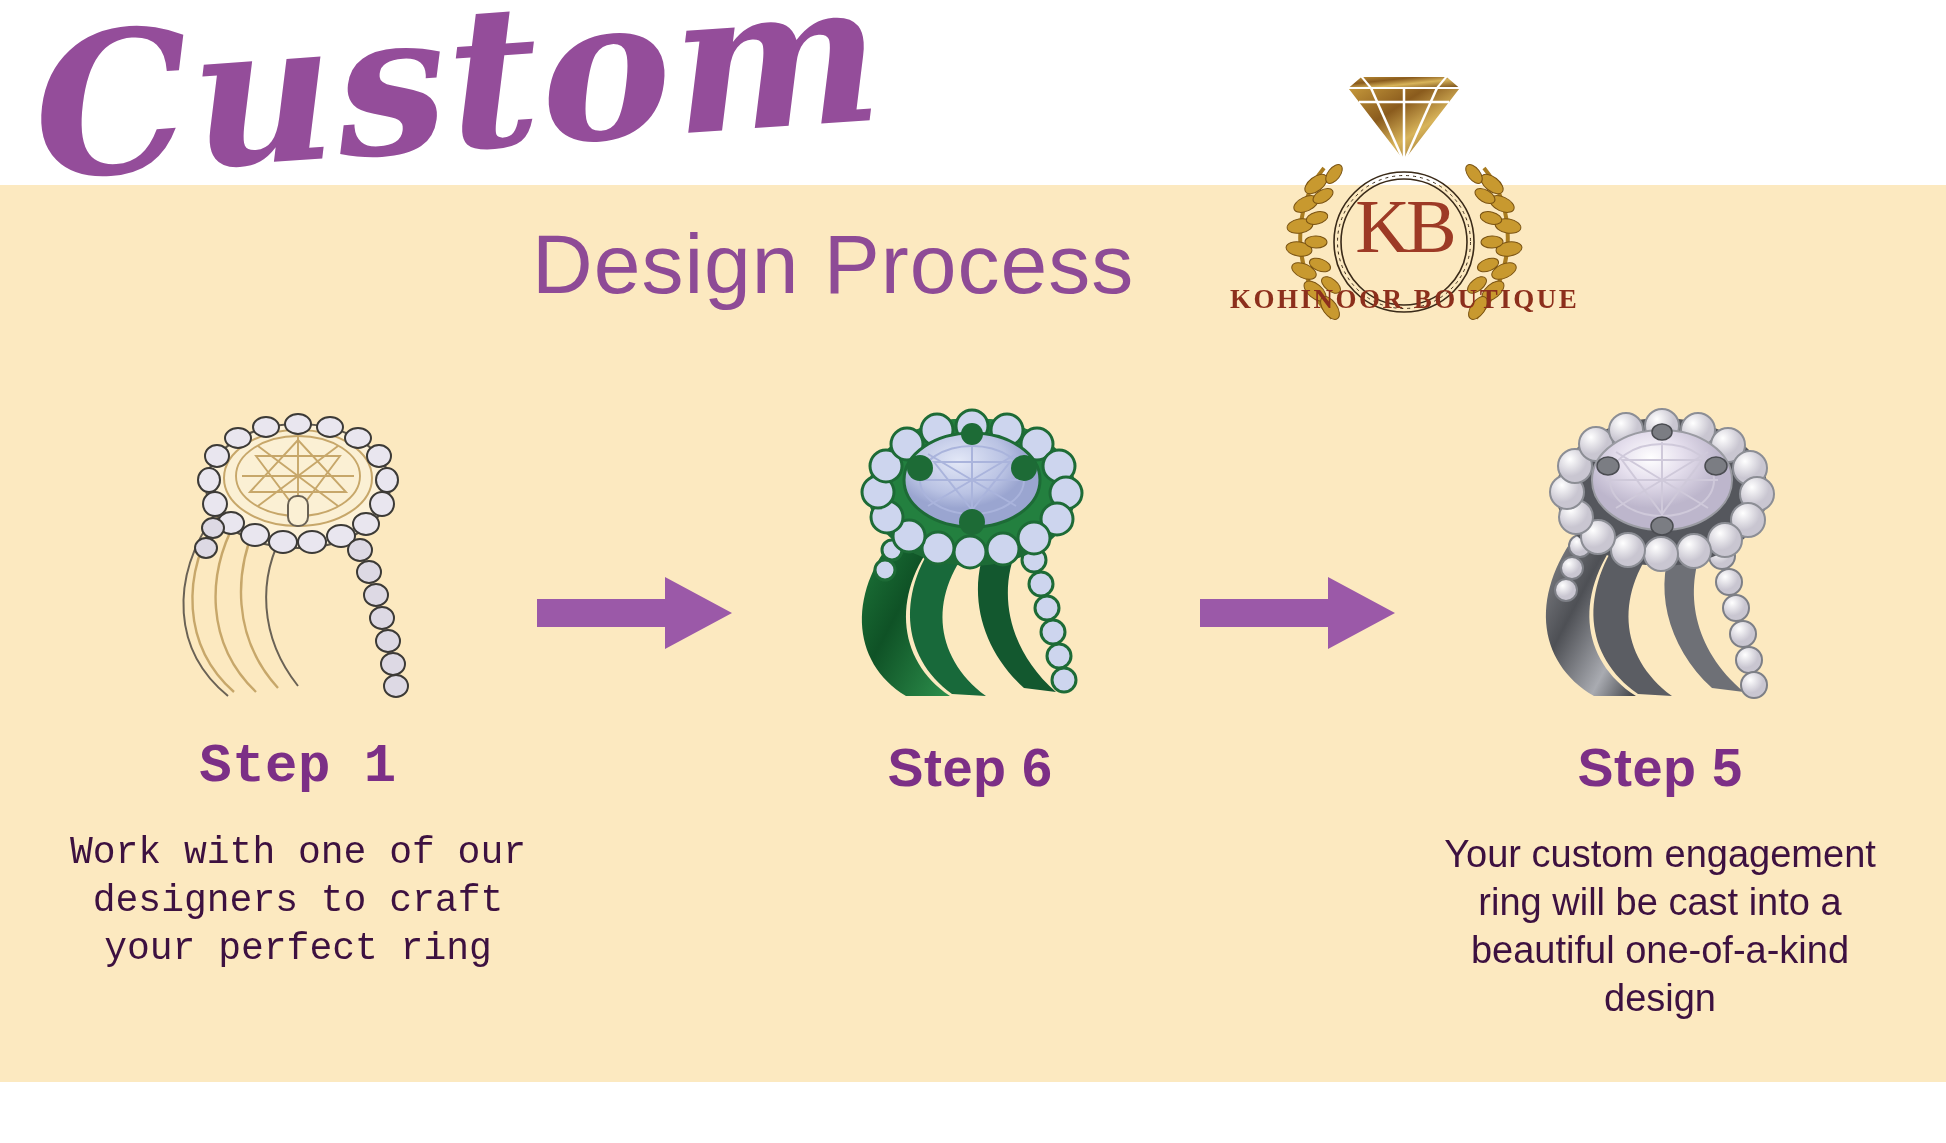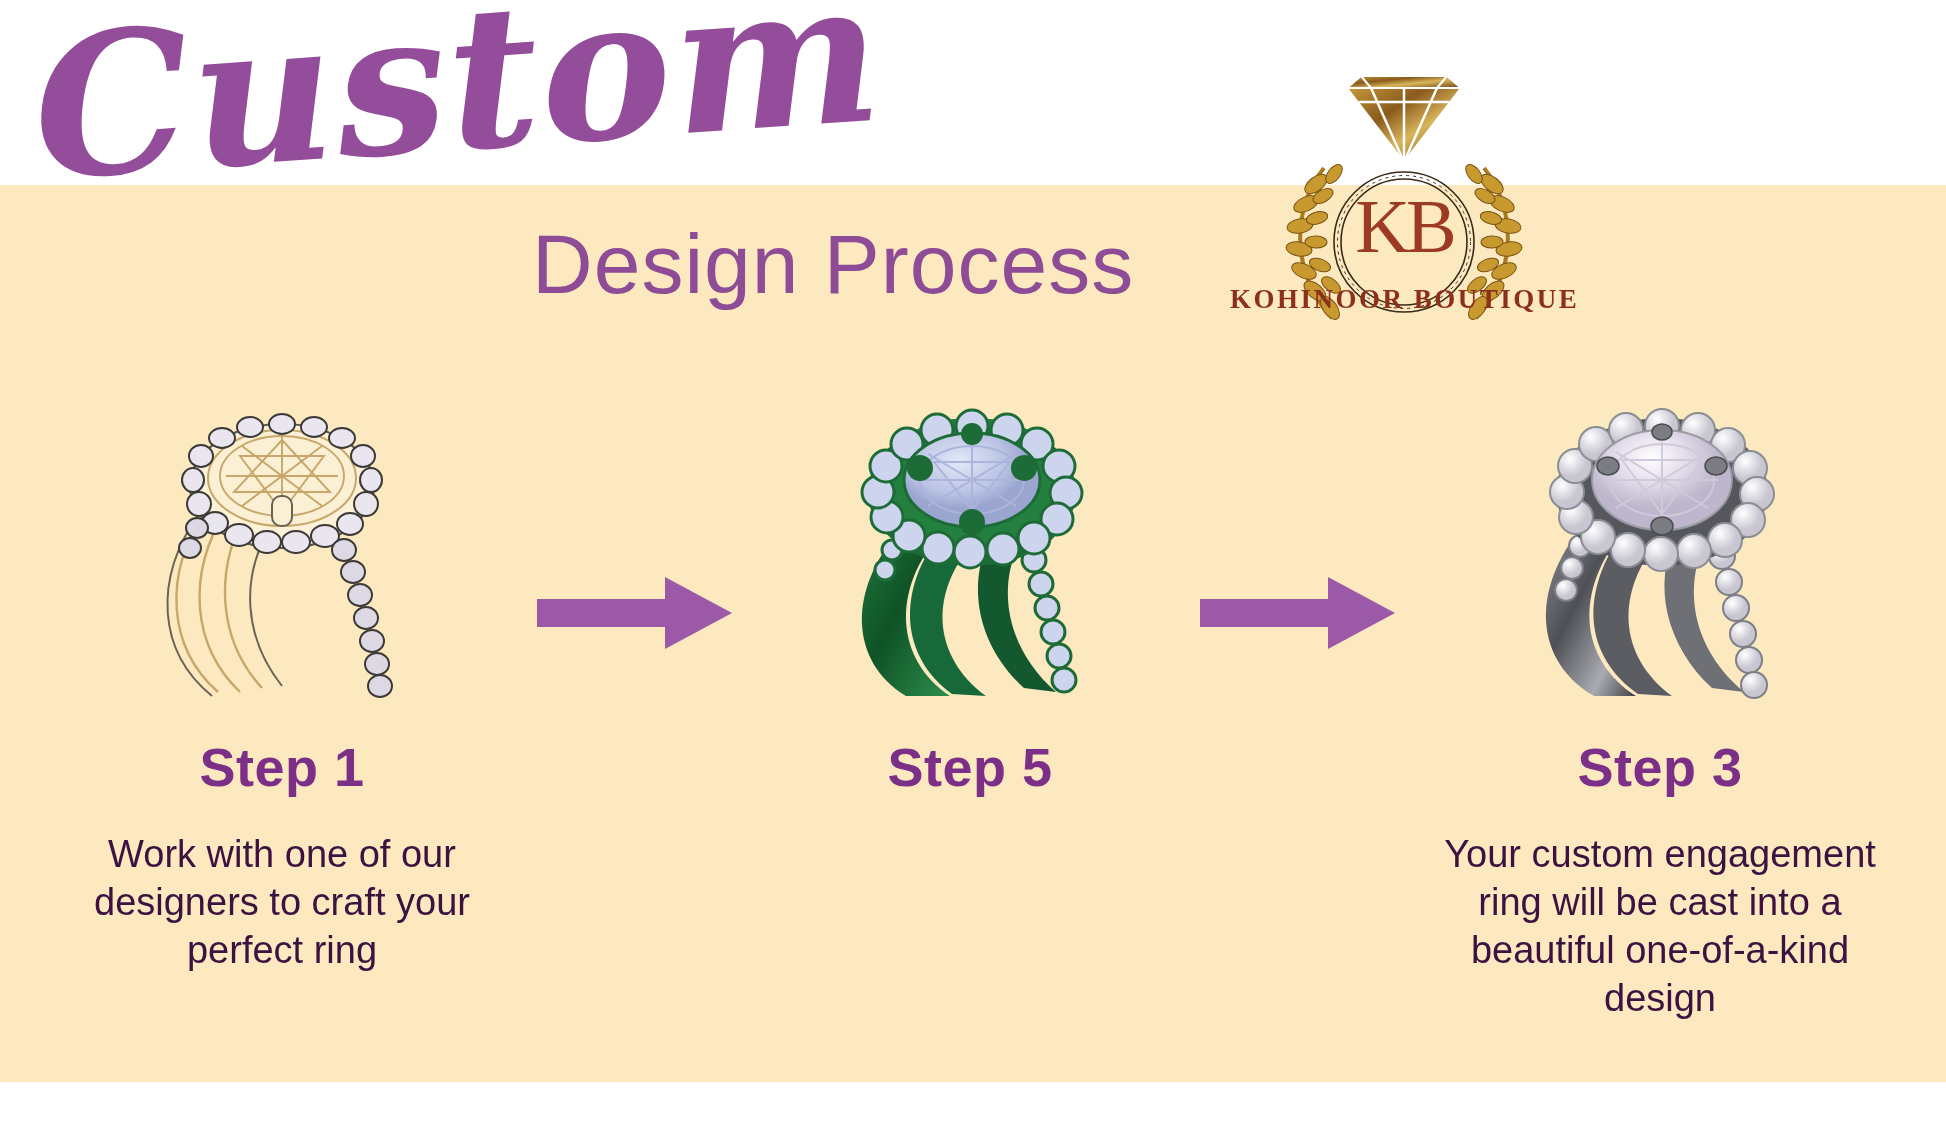--- a/index.html
+++ b/index.html
@@ -117,21 +117,21 @@
     white-space: nowrap;
   }
 
   
   .step-col {
     position: absolute;
     top: 400px;
     width: 540px;
     text-align: center;
   }
-  #step-col-1 { left: 12px; }
+  #step-col-1 { left: 28px; font-family: Liberation Mono, monospace; }
   #step-col-2 { left: 700px; }
   #step-col-3 { left: 1390px; }
 
   .step-art {
     height: 300px;
     position: relative;
   }
   .step-title {
     color: #7c2f86;
     font-size: 54px;
@@ -379,21 +379,21 @@
         </g>
 
         <g fill="#1d6b36">
           <circle cx="110" cy="68" r="13"></circle>
           <circle cx="214" cy="68" r="13"></circle>
           <circle cx="162" cy="122" r="13"></circle>
           <circle cx="162" cy="34" r="11"></circle>
         </g>
       </svg>
     </div>
-    <div class="step-title">Step 5</div>
+    <div class="step-title">Step 6</div>
   </div>
 
   <svg class="arrow" id="arrow-2" viewBox="0 0 195 76">
     <polygon points="0,24 128,24 128,2 195,38 128,74 128,52 0,52" fill="#9b59a8"></polygon>
   </svg>
 
   <div class="step-col" id="step-col-3">
     <div class="step-art">
       <svg class="ring-svg" width="320" height="300" viewBox="0 0 320 300">
         <defs>
@@ -462,17 +462,17 @@
         </g>
 
         <g fill="#7b7d83" stroke="#4a4c51" stroke-width="1.5">
           <ellipse cx="108" cy="66" rx="11" ry="9"></ellipse>
           <ellipse cx="216" cy="66" rx="11" ry="9"></ellipse>
           <ellipse cx="162" cy="126" rx="11" ry="9"></ellipse>
           <ellipse cx="162" cy="32" rx="10" ry="8"></ellipse>
         </g>
       </svg>
     </div>
-    <div class="step-title">Step 3</div>
+    <div class="step-title">Step 5</div>
     <div class="step-desc">Your custom engagement ring will be cast into a beautiful one-of-a-kind design</div>
   </div>
 
 </div>
 
 </body></html>

